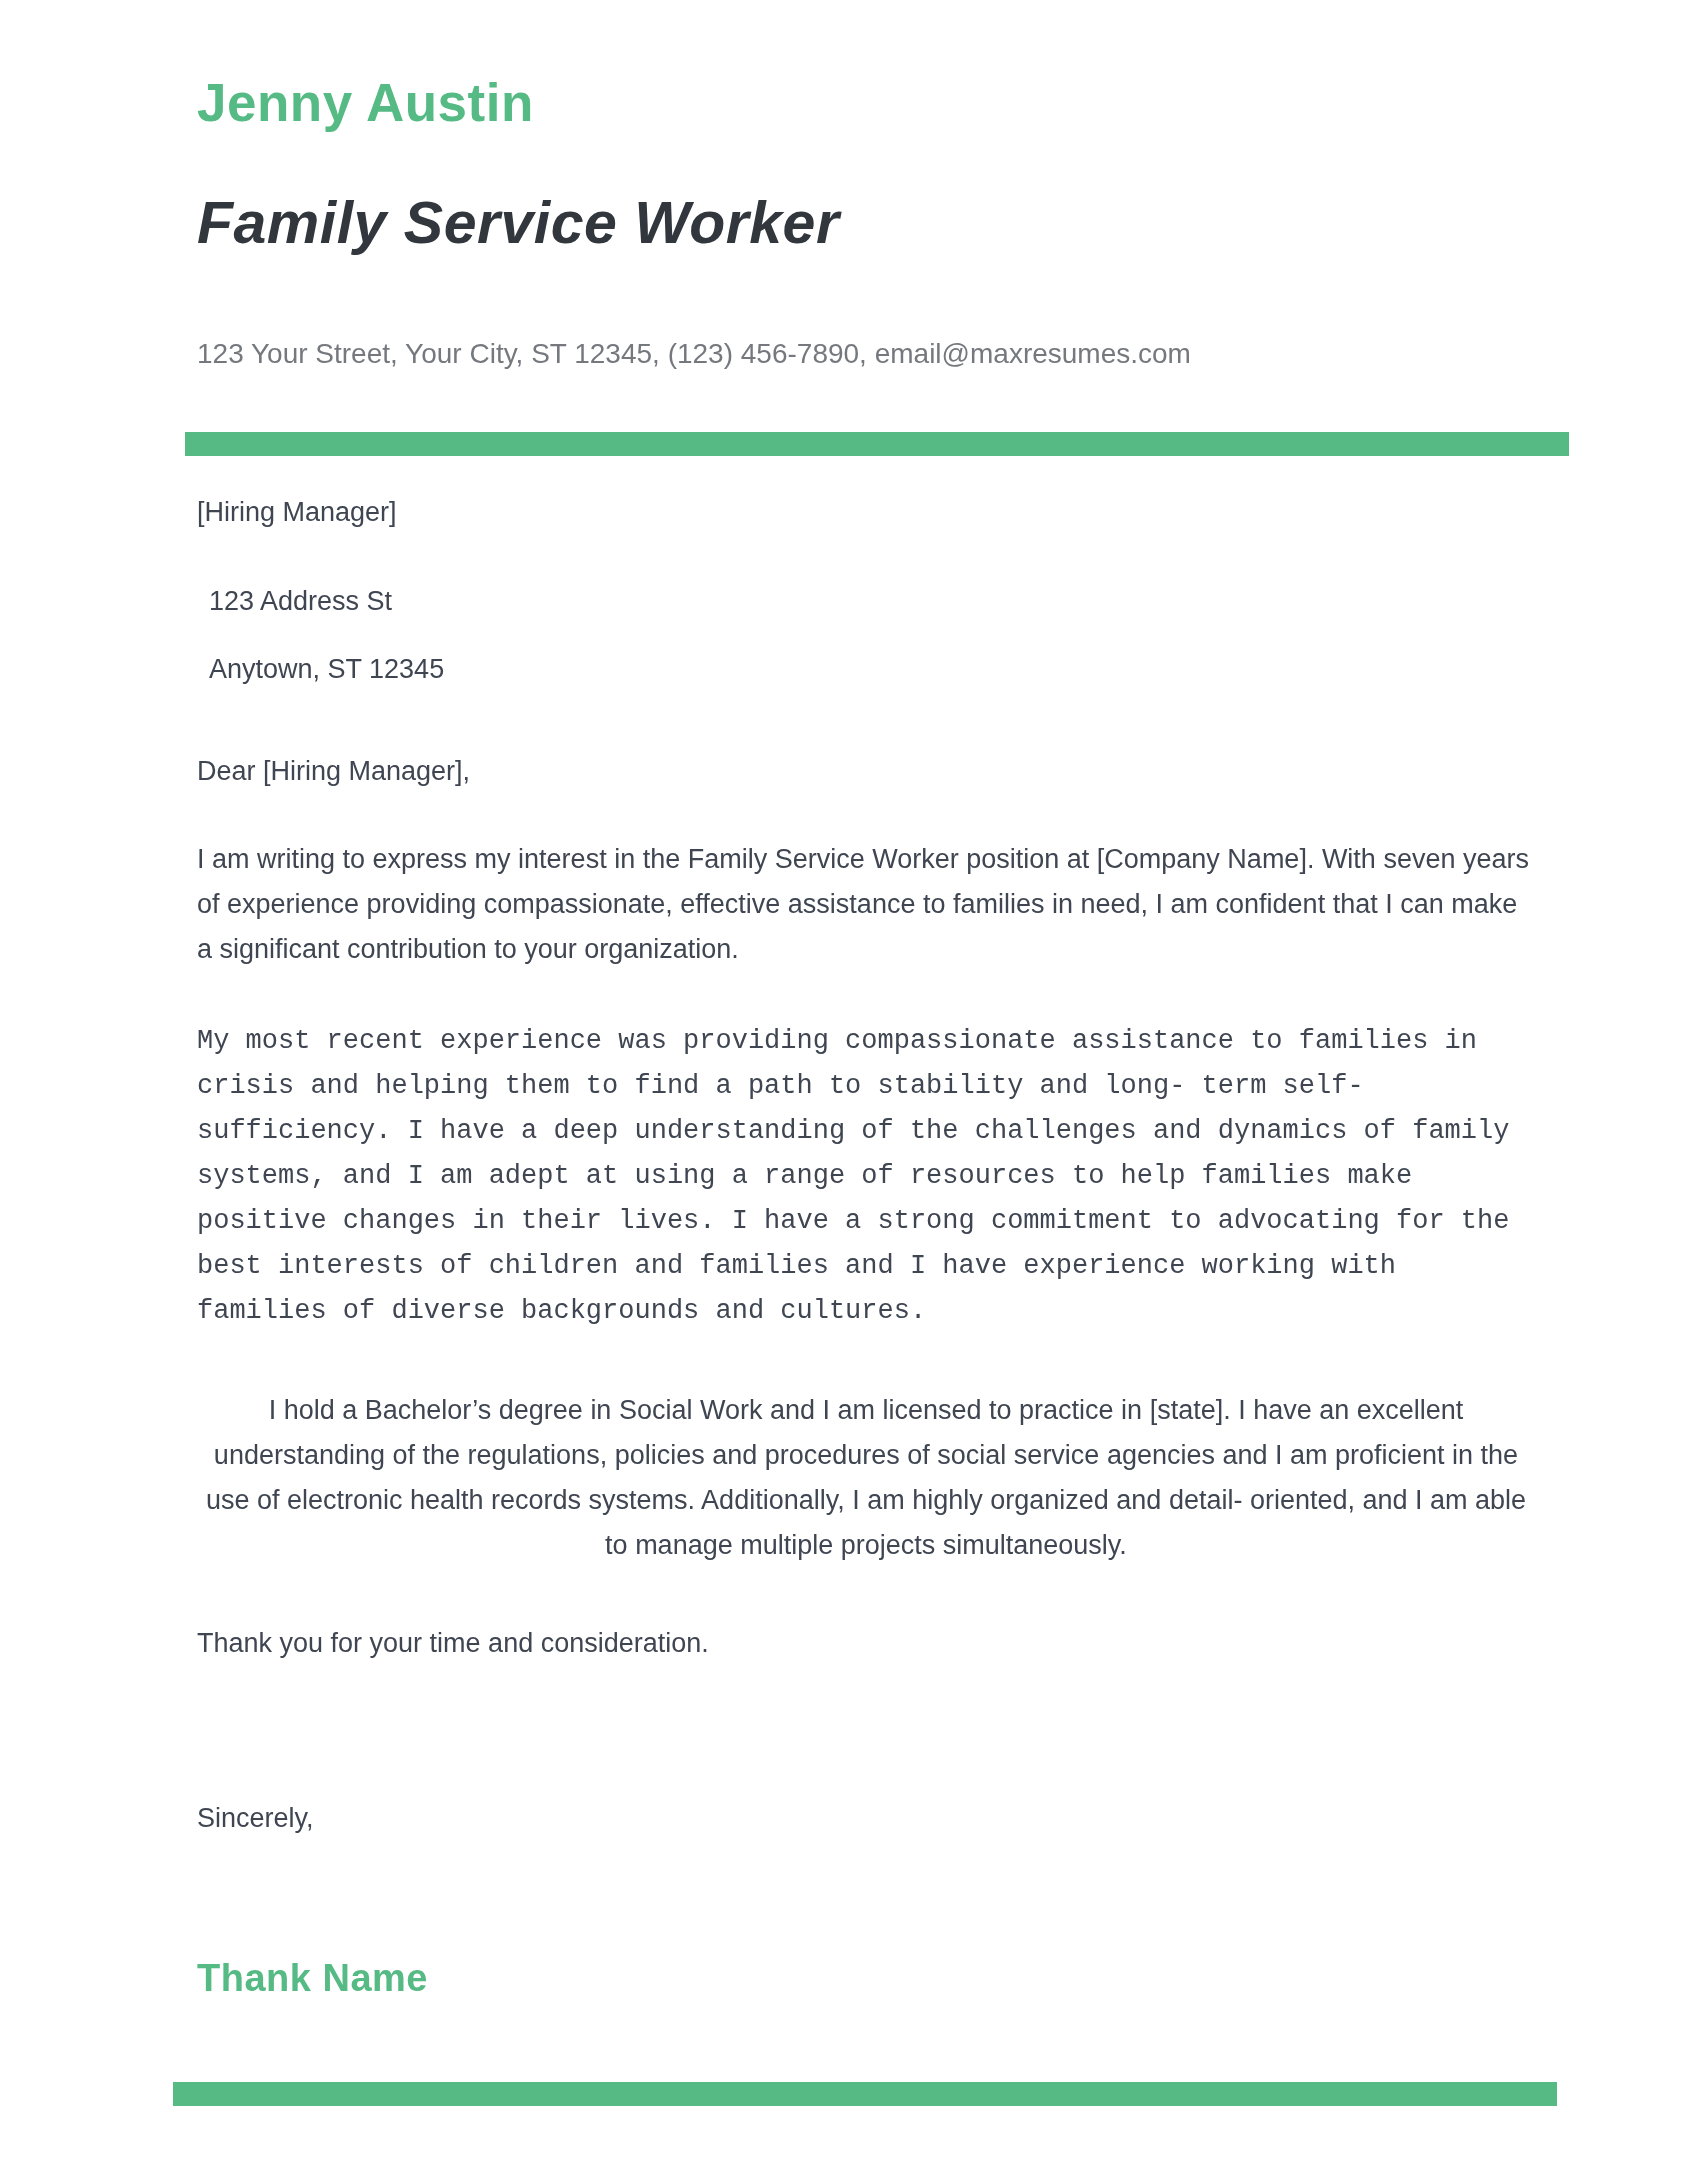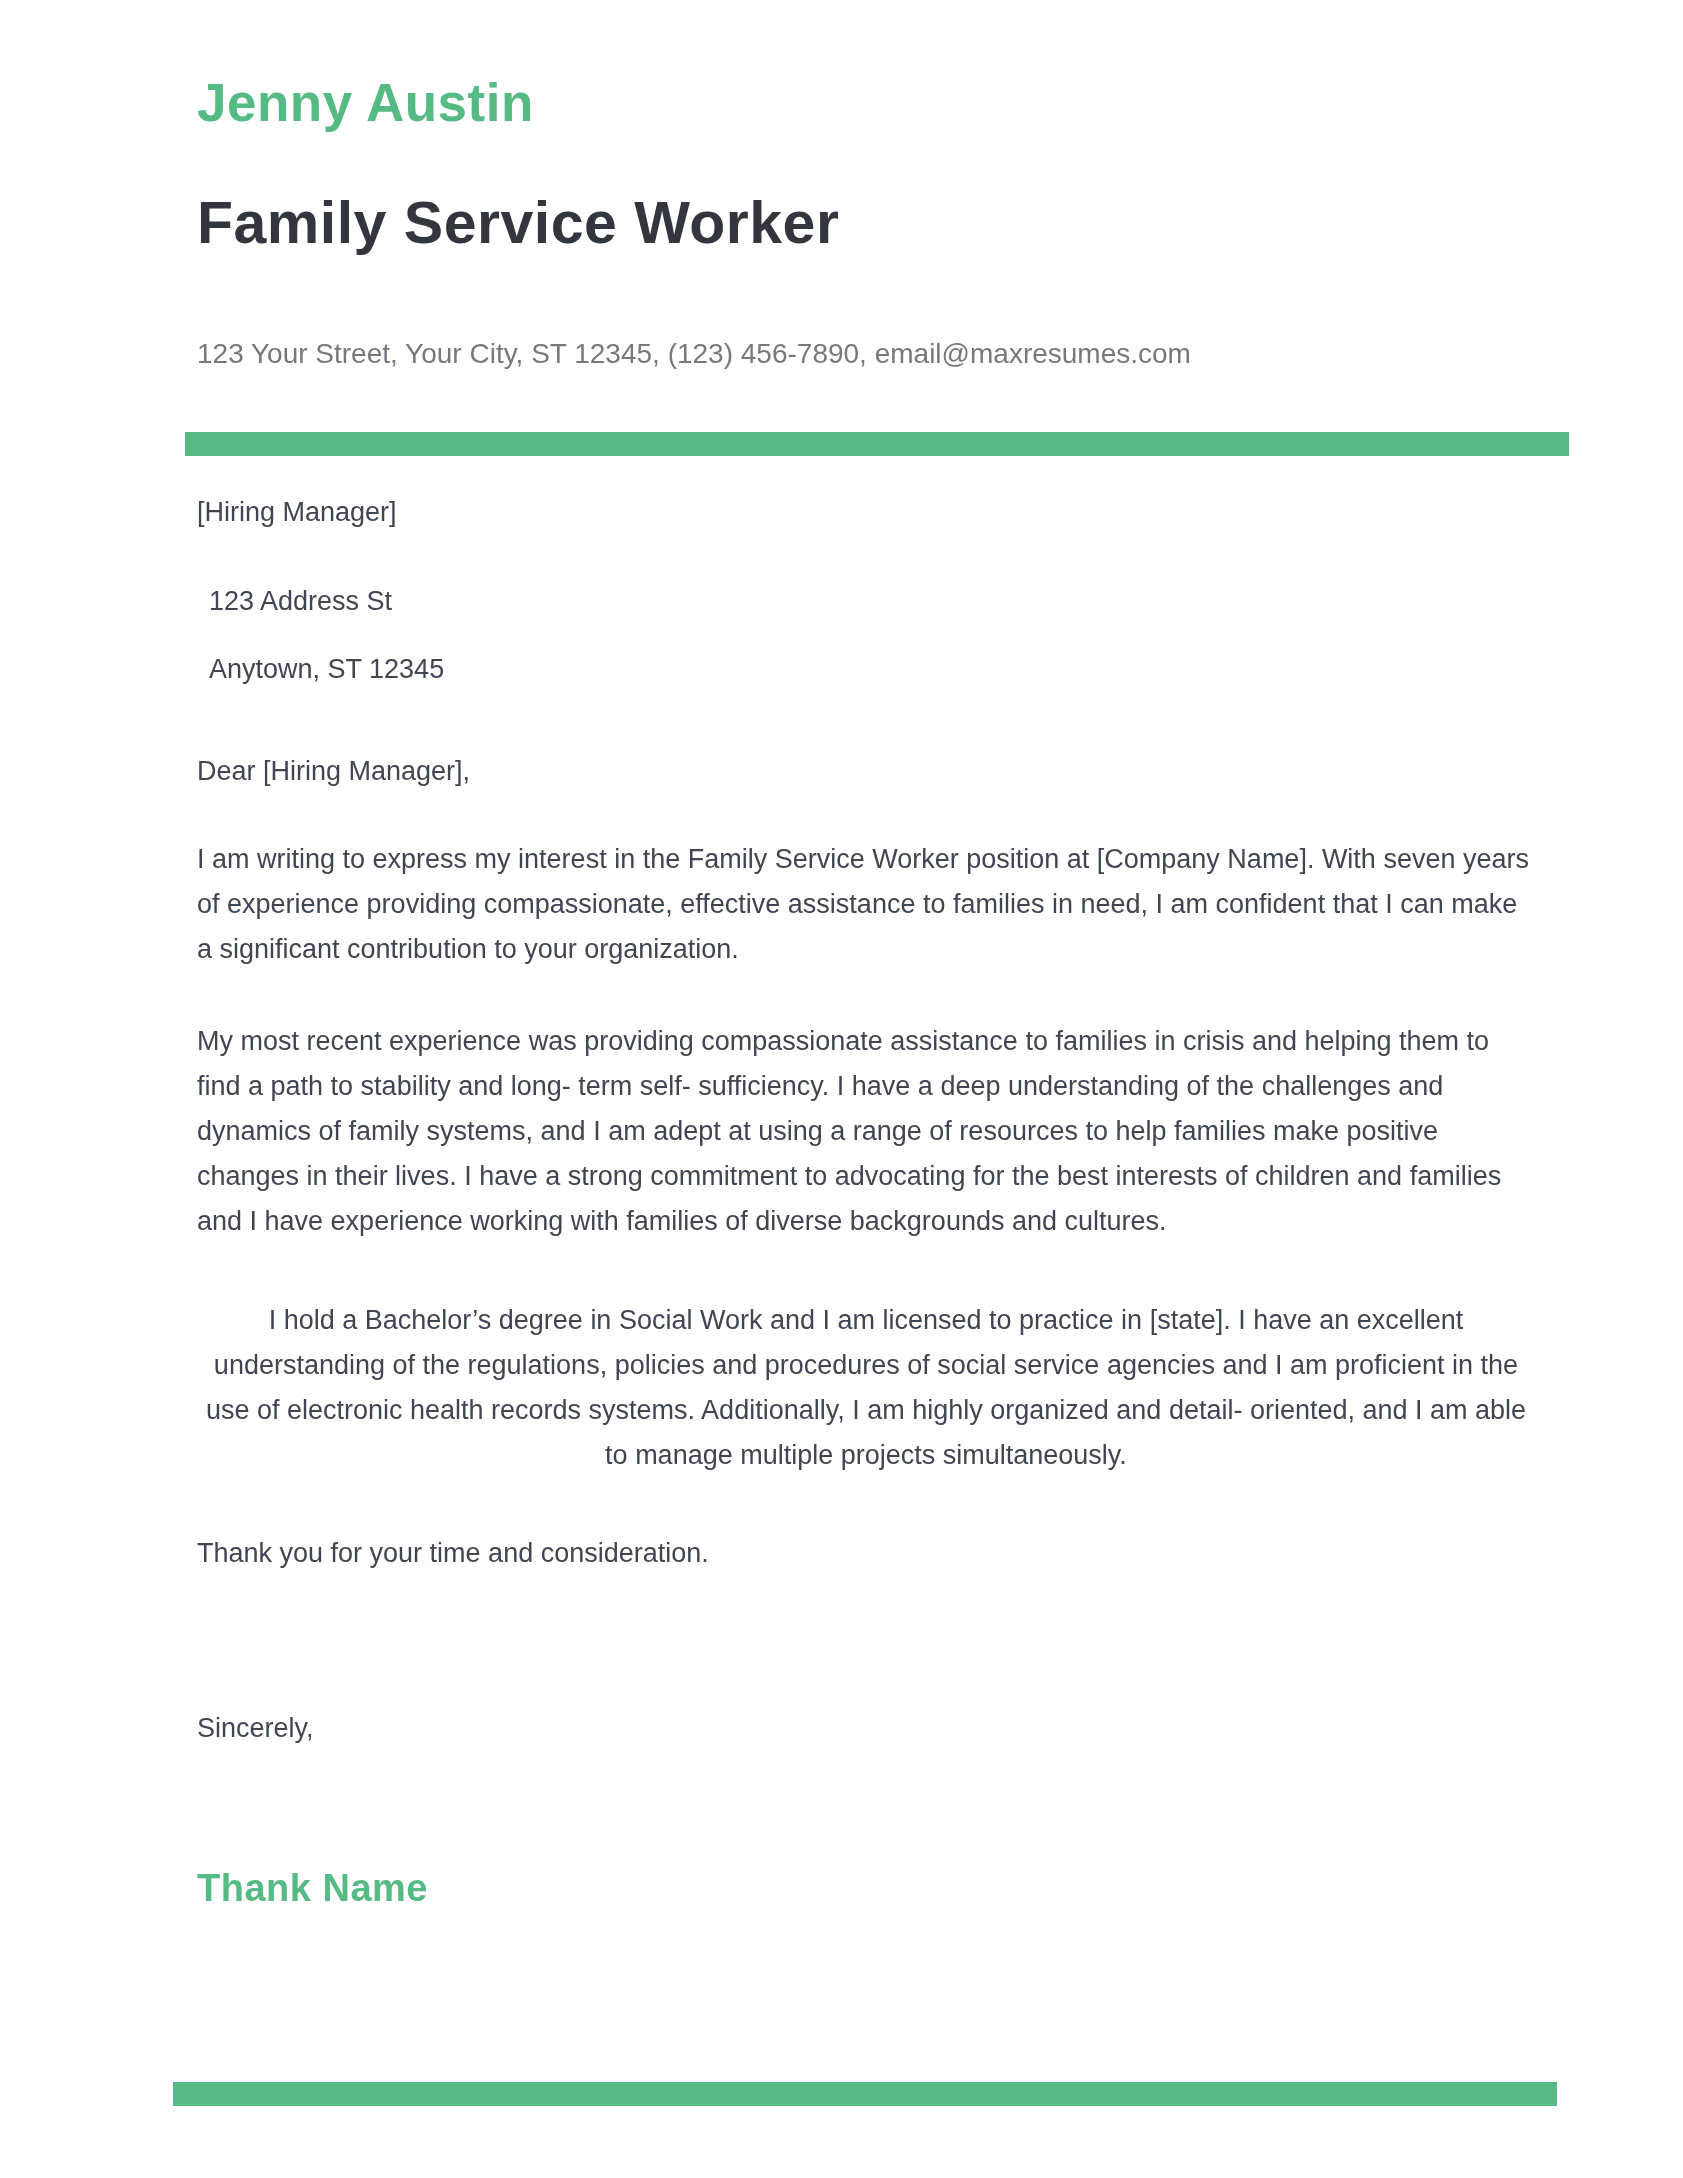--- a/index.html
+++ b/index.html
@@ -34,20 +34,21 @@
     color: var(--accent-green, #55ba84);
     letter-spacing: 0.5px;
   }
   .job-title {
     margin-top: 32px;
     font-size: 59px;
     line-height: 69px;
     font-weight: bold;
     color: var(--title-dark, #31373d);
     letter-spacing: 0.5px;
+    font-style: italic;
   }
   .contact-line {
     margin-top: 55px;
     font-size: 28px;
     line-height: 34px;
     color: var(--contact-gray, #75797e);
   }
   .divider-bar {
     height: 22px;
     width: 1384px;
@@ -64,21 +65,21 @@
   .body-text {
     font-size: 27px;
     line-height: 45px;
     color: var(--body-text, #3f4652);
   }
   .date-line      { margin-top: 169px; }
   .recipient-line { margin-top: 22px; }
   .address-block  { margin-top: 8px; line-height: 44px; }
   .salutation     { margin-top: 22px; }
   .para-1 { margin-top: 19px; }
-  .para-2 { margin-top: 23px; }
+  .para-2 { margin-top: 23px; font-family: Liberation Mono, monospace; }
   .para-3 { margin-top: 30px; text-align: center; }
   .para-4 { margin-top: 27px; }
   .thanks-line    { margin-top: 29px; }
   .closing-line   { margin-top: 106px; }
   .signature-name {
     margin-top: 90px;
     font-size: 38px;
     line-height: 46px;
     font-weight: bold;
     color: var(--accent-green, #55ba84);

